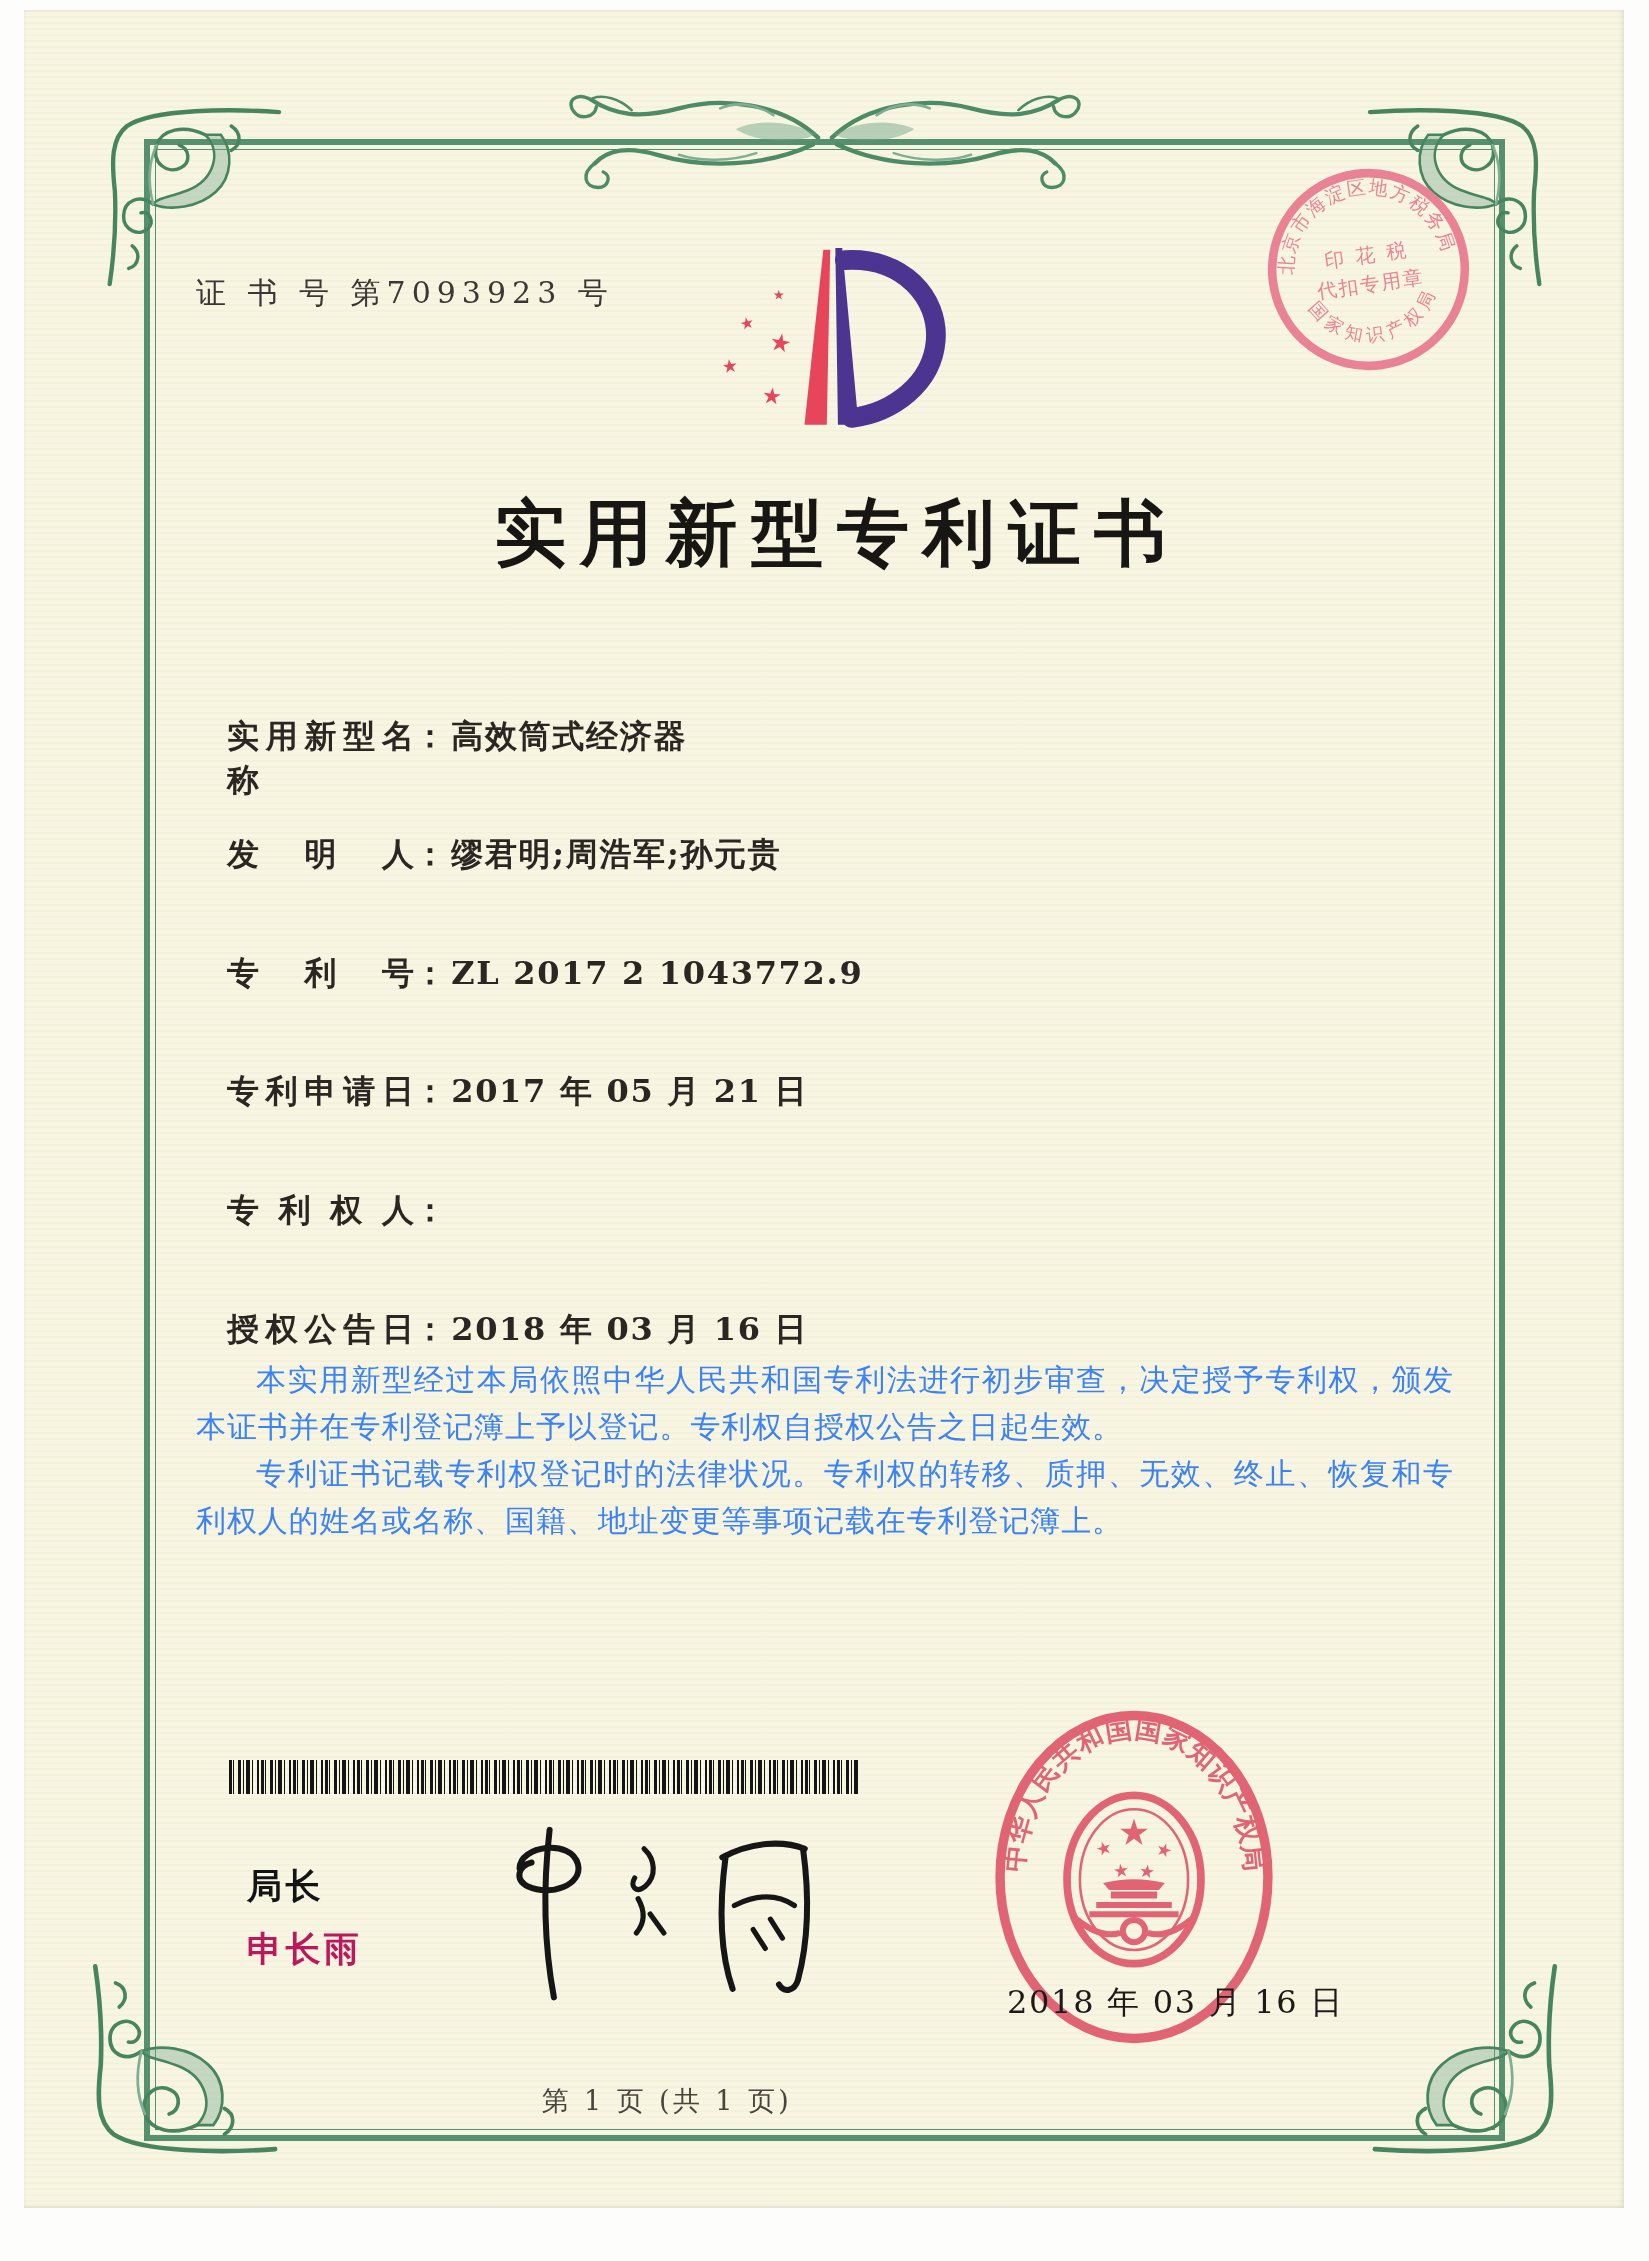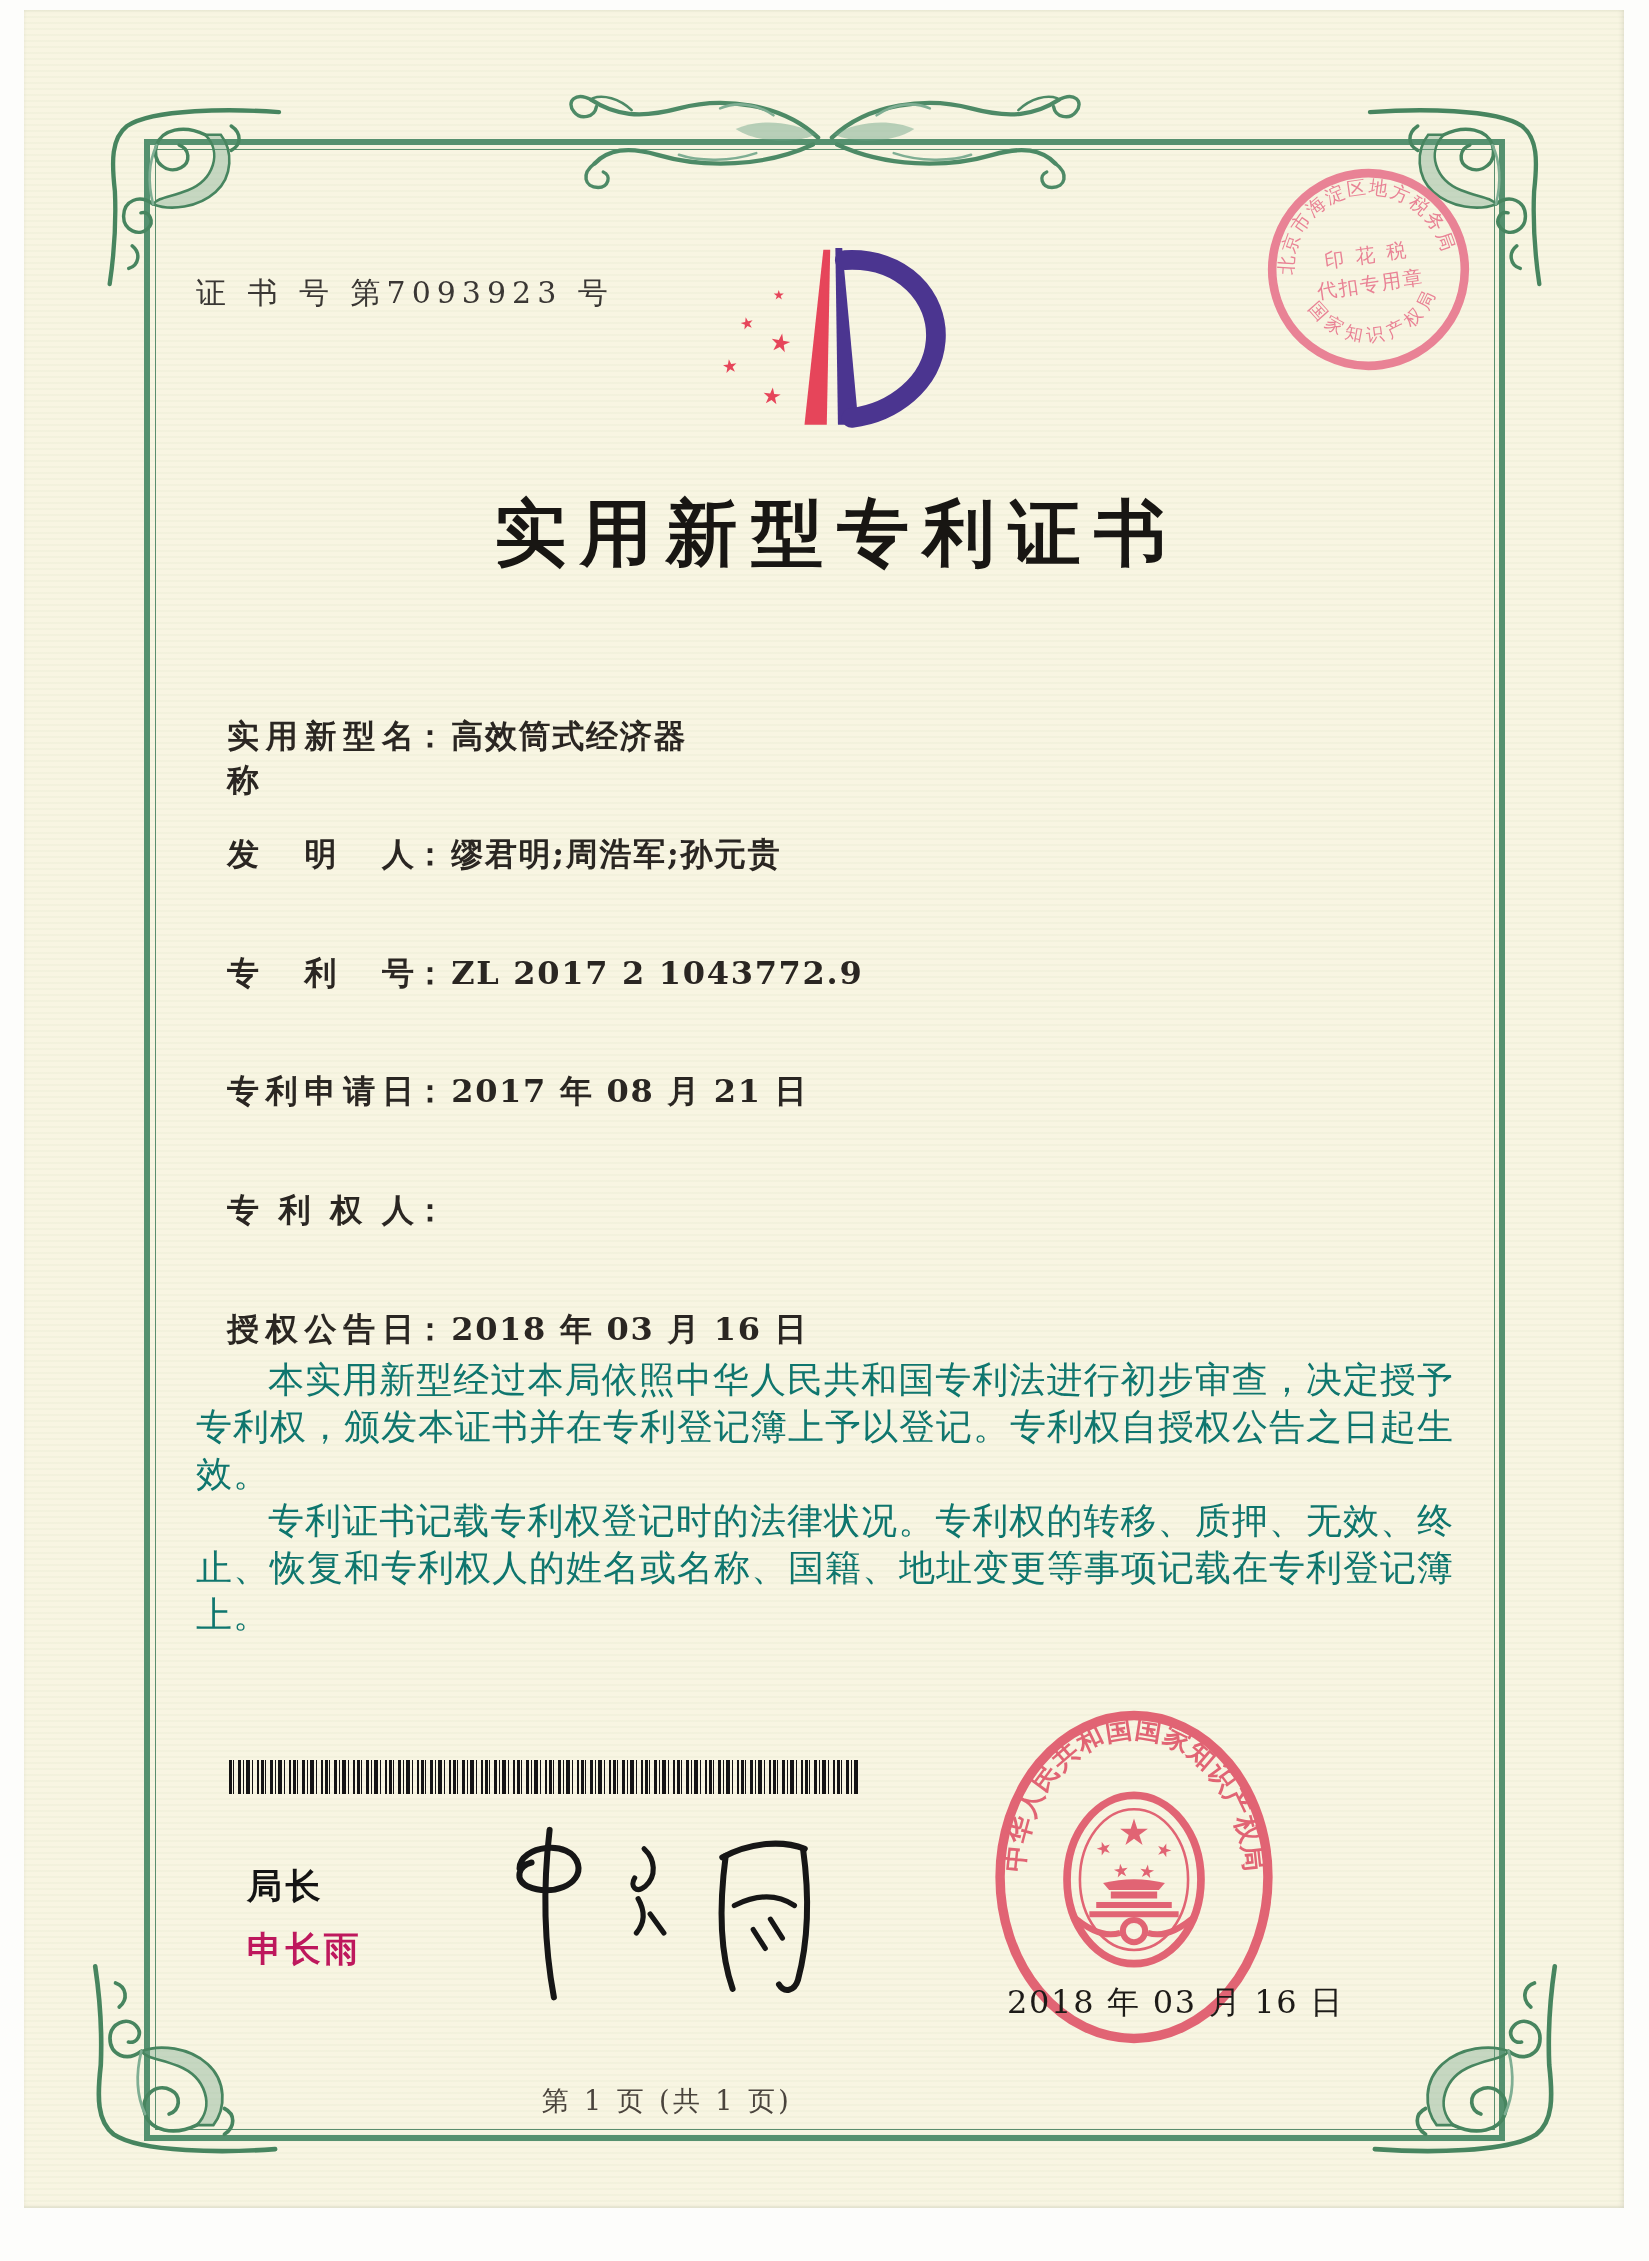--- a/index.html
+++ b/index.html
@@ -32,21 +32,21 @@
   .title{
     position:absolute;left:12px;top:486px;width:1650px;margin:0;text-align:center;
     font-size:72px;font-weight:bold;color:#181613;letter-spacing:13.7px;
   }
   .field-row{position:absolute;left:227px;display:flex;align-items:baseline;font-size:32px;color:#2a2622;font-weight:bold;}
   .field-label{display:inline-block;width:187px;text-align:justify;text-align-last:justify;}
   .field-colon{margin:0 5.2px 0 0;}
   .field-value{letter-spacing:1.7px;}
   .body-text{position:absolute;left:196px;top:1356px;width:1258px;}
   .body-text p{
-    margin:0;font-size:36px;line-height:47px;color:#0f766e;
+    margin:0;font-size:30px;line-height:47px;color:#3b82f6;
     text-align:justify;text-indent:2em;letter-spacing:0.9px;
   }
   .barcode{
     position:absolute;left:229px;top:1760px;width:629px;height:34px;
     background:repeating-linear-gradient(90deg,
       #141414 0 2.6px, rgba(0,0,0,0) 2.6px 4.3px,
       #141414 4.3px 5.2px, rgba(0,0,0,0) 5.2px 8.6px,
       #141414 8.6px 12px, rgba(0,0,0,0) 12px 13.7px,
       #141414 13.7px 14.6px, rgba(0,0,0,0) 14.6px 17px,
       #141414 17px 21.5px, rgba(0,0,0,0) 21.5px 23px,
@@ -155,21 +155,21 @@
     <span class="field-value">缪君明;周浩军;孙元贵</span>
 </div>
 <div class="field-row" style="top:952px">
   <span class="field-label">专利号</span>
     <span class="field-colon">：</span>
     <span class="field-value">ZL 2017 2 1043772.9</span>
 </div>
 <div class="field-row" style="top:1070px">
   <span class="field-label">专利申请日</span>
     <span class="field-colon">：</span>
-    <span class="field-value">2017 年 08 月 21 日</span>
+    <span class="field-value">2017 年 05 月 21 日</span>
 </div>
 <div class="field-row" style="top:1189px">
   <span class="field-label">专利权人</span>
     <span class="field-colon">：</span>
 </div>
 <div class="field-row" style="top:1308px">
   <span class="field-label">授权公告日</span>
     <span class="field-colon">：</span>
     <span class="field-value">2018 年 03 月 16 日</span>
 </div>

